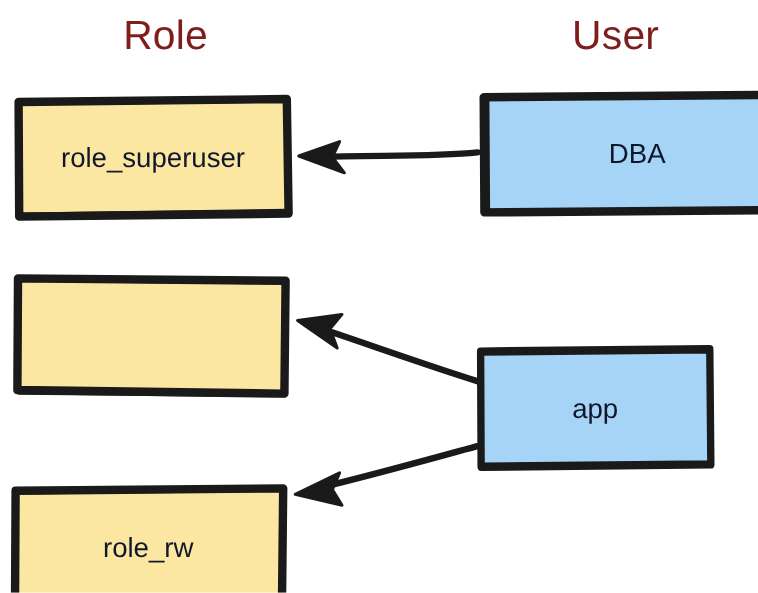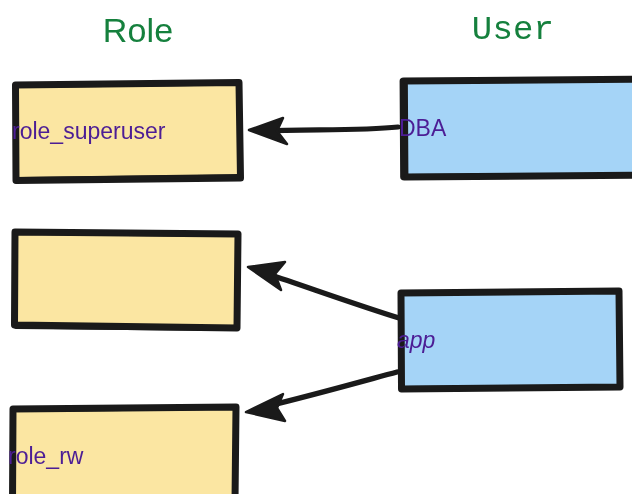--- a/index.html
+++ b/index.html
@@ -13,55 +13,56 @@
   #canvas {
     position: relative;
     width: 632px;
     height: 494px;
     background: #ffffff;
     overflow: hidden;
   }
   .column-header {
     position: absolute;
     font-size: 34px;
-    color: #15803d;
+    color: #7f1d1d;
     letter-spacing: 0.2px;
     text-align: center;
     white-space: nowrap;
     line-height: 1;
   }
   #header-role  { left: 38px;  top: 13px; width: 200px; }
-  #header-user  { left: 413px; top: 13px; width: 200px; font-family: Liberation Mono, monospace; }
+  #header-user  { left: 413px; top: 13px; width: 200px; }
 
   .node {
     position: absolute;
     box-sizing: border-box;
     display: flex;
     align-items: center;
-    color: #4c1d95;
+    justify-content: center;
+    color: #0f172a;
     font-size: 23px;
     line-height: 1;
     white-space: nowrap;
   }
   .node .node-label { position: relative; z-index: 3; }
 
   
   .sketch-fill {
     position: absolute;
     inset: 0;
     z-index: 1;
   }
   .sketch-fill svg { display: block; width: 100%; height: 100%; overflow: visible; }
 
   .role-node .node-label { }
   #node-role-superuser { left: 12px;  top: 79px;  width: 231px; height: 104px; }
   #node-role-migration { left: 11px;  top: 228px; width: 231px; height: 104px; }
   #node-role-rw        { left: 8px;   top: 381px; width: 231px; height: 104px; margin-top: 23px; }
   #node-dba            { left: 399px; top: 76px;  width: 264px; height: 104px; }
-  #node-app            { left: 397px; top: 288px; width: 226px; height: 104px; font-style: italic; }
+  #node-app            { left: 397px; top: 288px; width: 198px; height: 104px; }
 
   #edges {
     position: absolute;
     left: 0; top: 0;
     width: 632px;
     height: 494px;
     z-index: 2;
     pointer-events: none;
     overflow: visible;
   }

